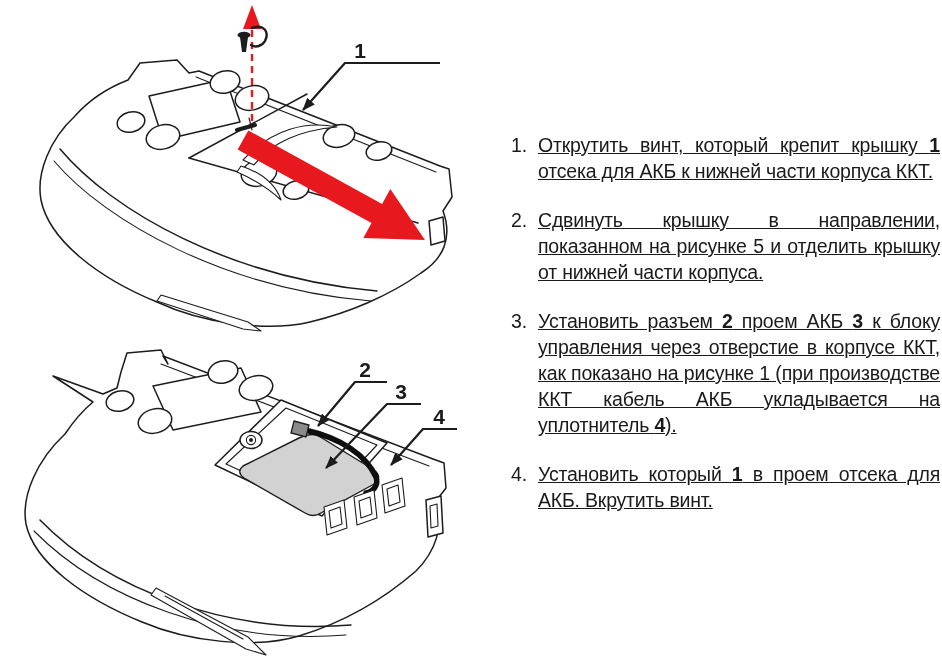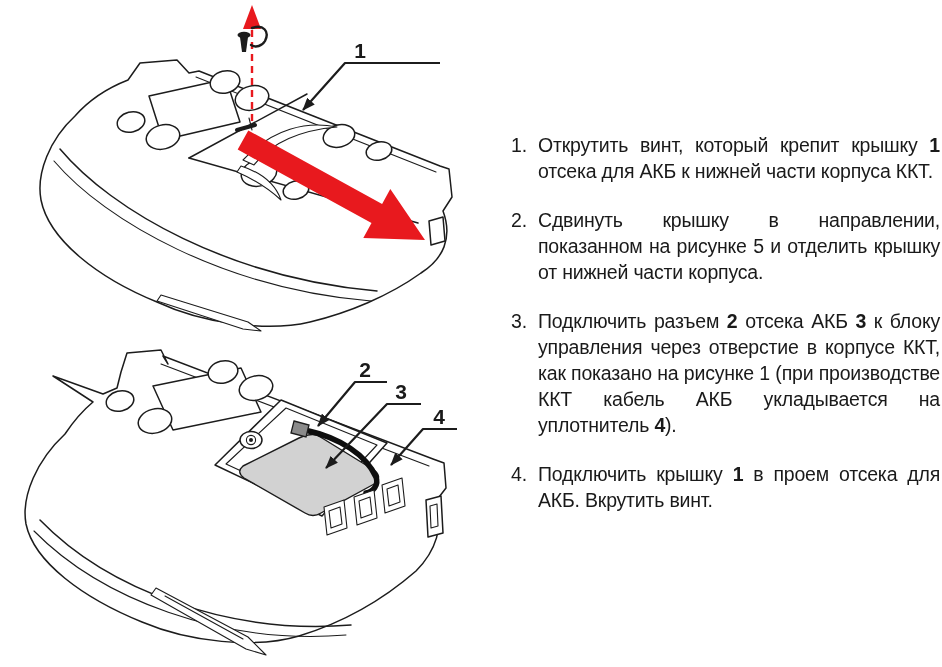--- a/index.html
+++ b/index.html
@@ -40,21 +40,21 @@
     position:absolute; left:511px; top:132px; width:429px;
     color:var(--text);
   }
   .instr-item{ display:flex; margin-bottom:23px; }
   .instr-num{
     flex:none; width:27px;
     font-size:19.5px; line-height:26px;
   }
   .instr-text{
     flex:1; text-align:justify;
-    font-size:19.5px; line-height:26px; letter-spacing:-0.2px;
+    font-size:19.5px; line-height:26px; letter-spacing:-0.2px;text-decoration:underline;
   }
   .instr-text .b{ font-weight:700; }
 </style>
 </head>
 <body>
 
 <div class="page">
 
   <svg id="fig-top" class="fig" viewBox="0 0 440 335">
     <defs>
@@ -183,21 +183,21 @@
       <div class="instr-item">
         <span class="instr-num">1.</span>
         <p class="instr-text"><span>Открутить винт, который крепит крышку </span><span class="b">1</span><span> отсека для АКБ к нижней части корпуса ККТ.</span></p>
       </div>
       <div class="instr-item">
         <span class="instr-num">2.</span>
         <p class="instr-text"><span>Сдвинуть крышку в направлении, показанном на рисунке 5 и отделить крышку от нижней части корпуса.</span></p>
       </div>
       <div class="instr-item">
         <span class="instr-num">3.</span>
-        <p class="instr-text"><span>Подключить разъем </span><span class="b">2</span><span> отсека АКБ </span><span class="b">3</span><span> к блоку управления через отверстие в корпусе ККТ, как показано на рисунке 1 (при производстве ККТ кабель АКБ укладывается на уплотнитель </span><span class="b">4</span><span>).</span></p>
+        <p class="instr-text"><span>Установить разъем </span><span class="b">2</span><span> проем АКБ </span><span class="b">3</span><span> к блоку управления через отверстие в корпусе ККТ, как показано на рисунке 1 (при производстве ККТ кабель АКБ укладывается на уплотнитель </span><span class="b">4</span><span>).</span></p>
       </div>
       <div class="instr-item">
         <span class="instr-num">4.</span>
-        <p class="instr-text"><span>Подключить крышку </span><span class="b">1</span><span> в проем отсека для АКБ. Вкрутить винт.</span></p>
+        <p class="instr-text"><span>Установить который </span><span class="b">1</span><span> в проем отсека для АКБ. Вкрутить винт.</span></p>
       </div>
     </div>
 
 </div>
 
 </body></html>

